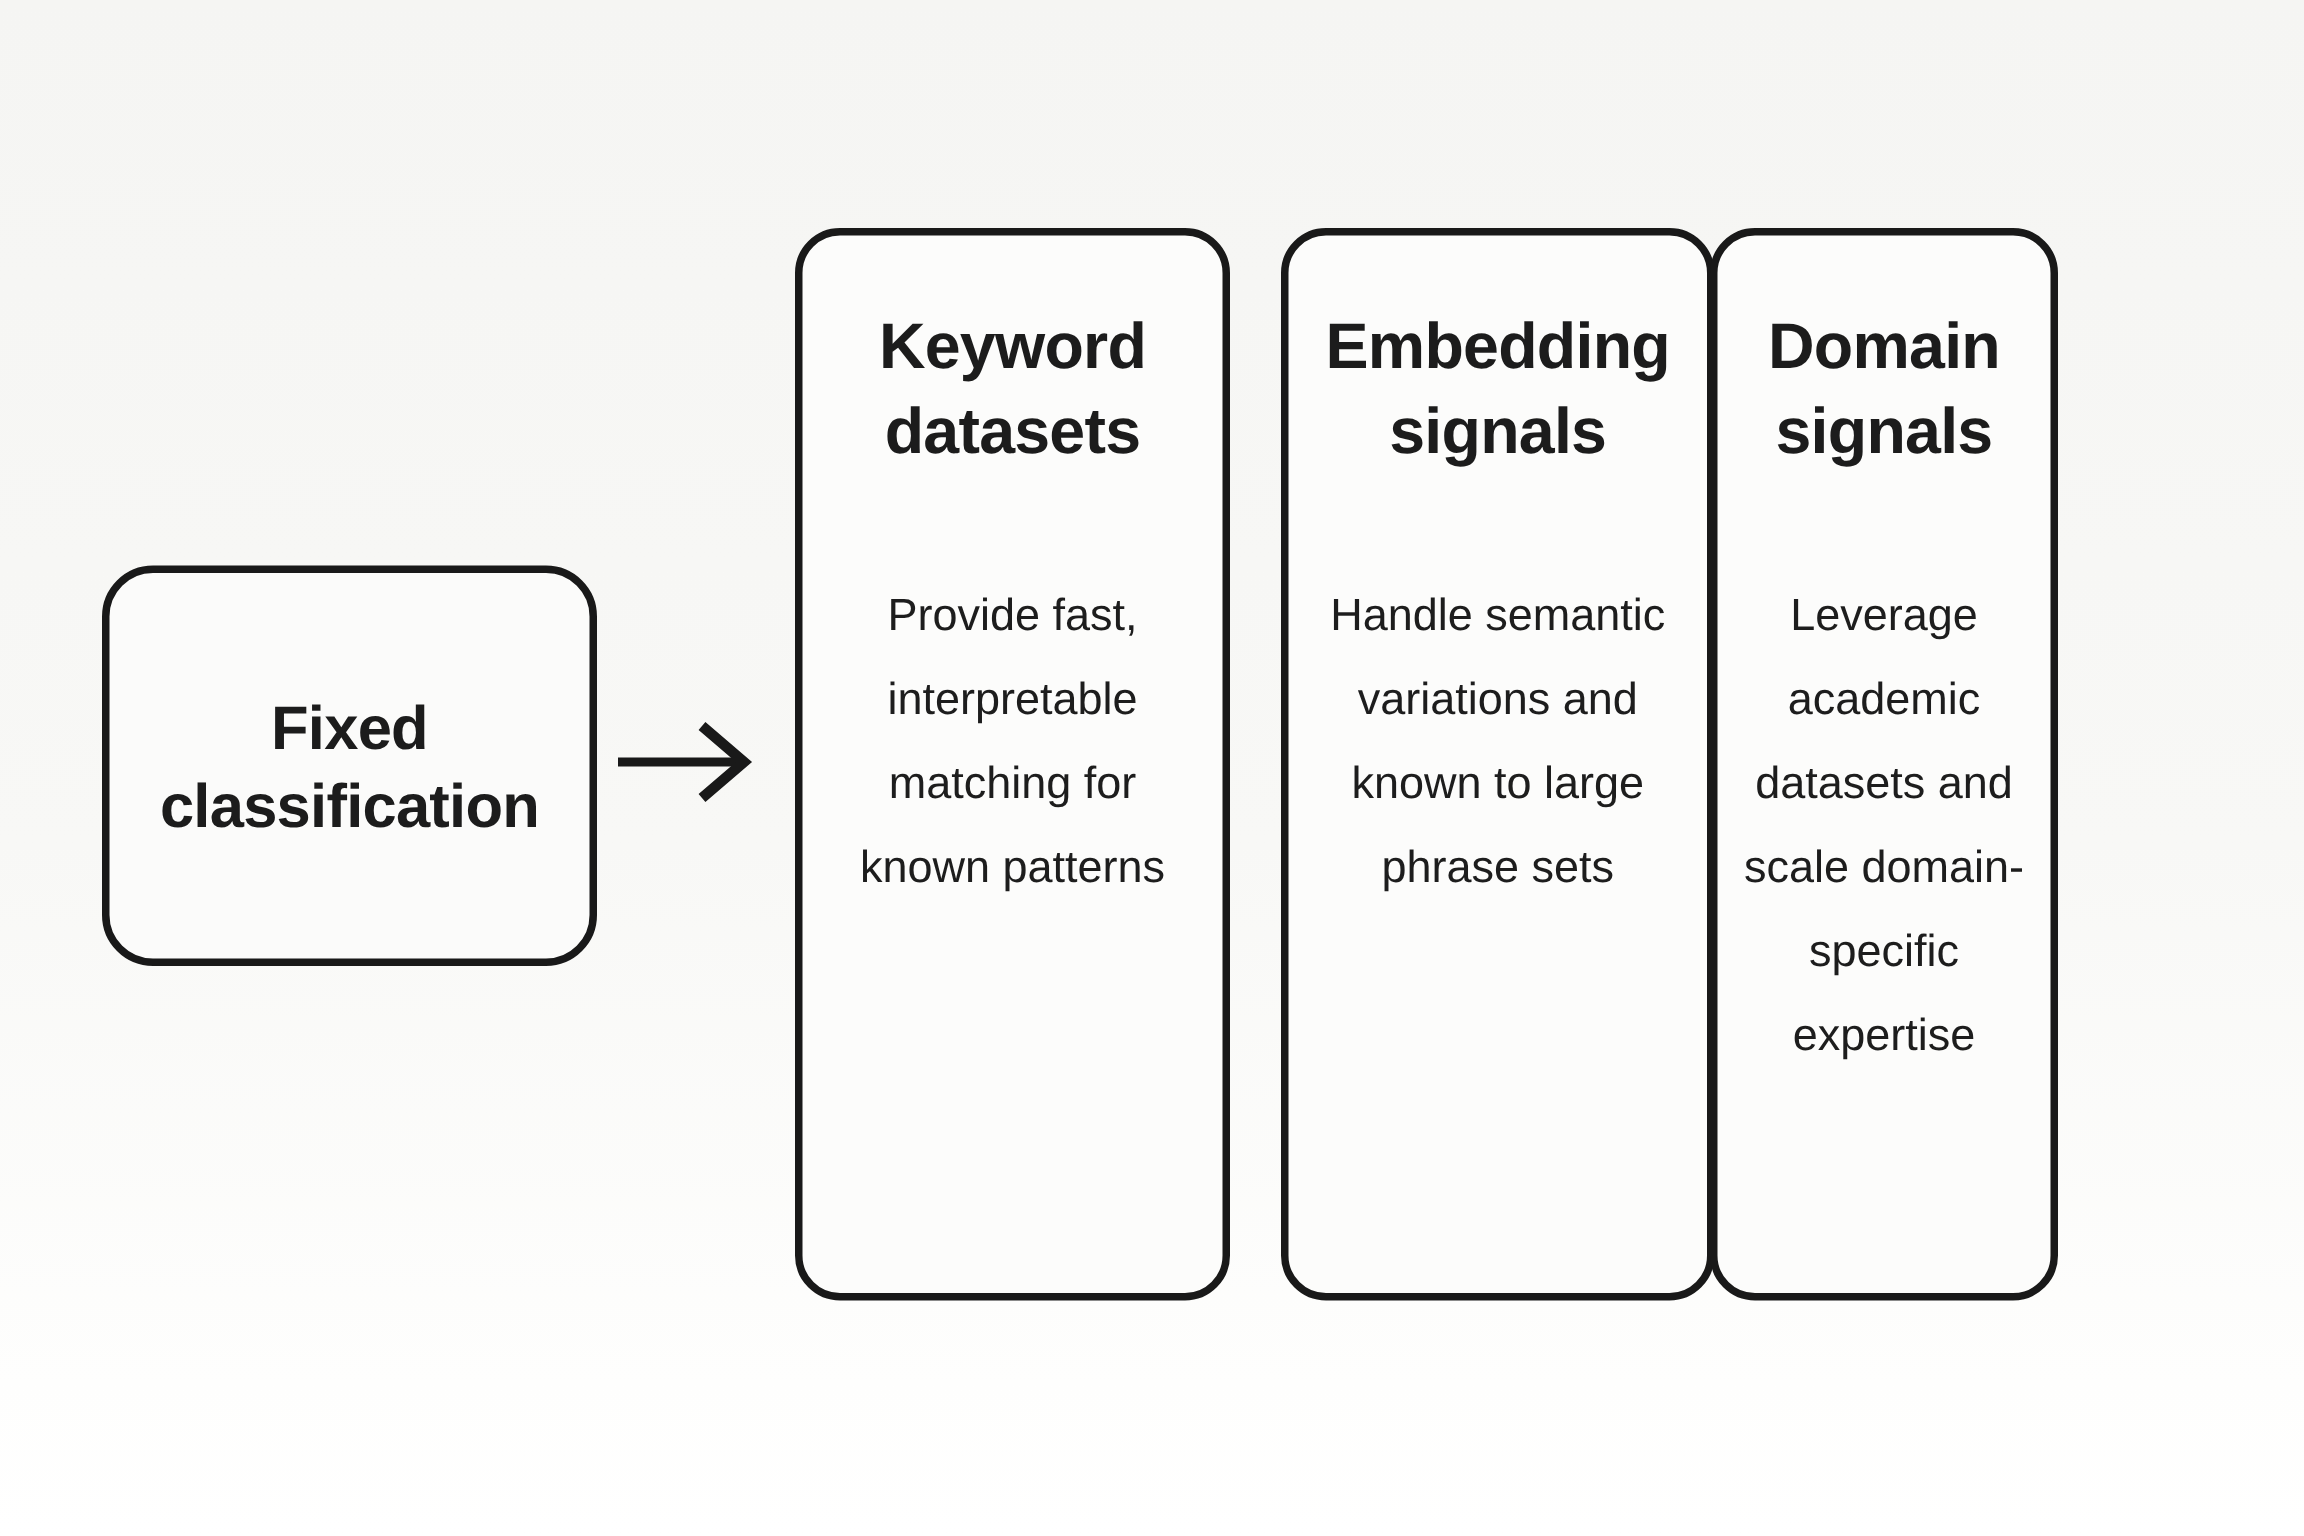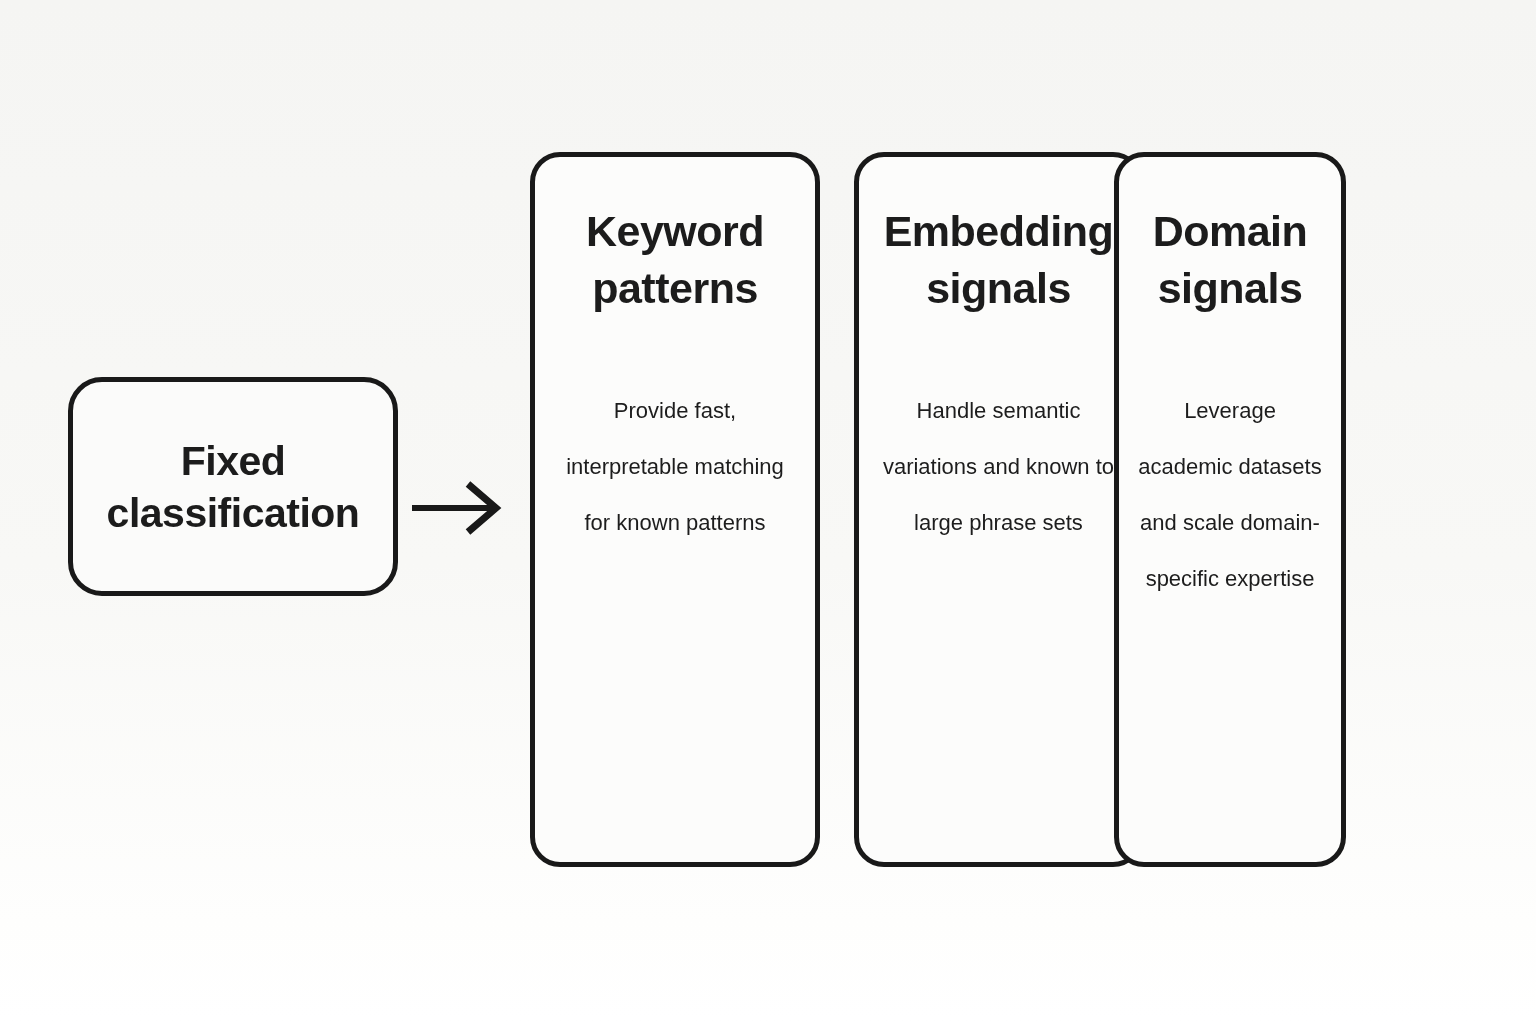--- a/index.html
+++ b/index.html
@@ -17,21 +17,21 @@
   }
   .diagram {
     position: absolute;
     inset: 0;
   }
   .source-box {
     position: absolute;
     left: 68px;
     top: 377px;
     width: 330px;
-    height: 219px;
+    height: 267px;
     box-sizing: border-box;
     border: 5px solid #191919;
     border-radius: 34px;
     background: #fbfbfa;
     display: flex;
     align-items: center;
     justify-content: center;
     text-align: center;
     padding: 0 8px;
   }
@@ -54,51 +54,51 @@
     height: 715px;
     box-sizing: border-box;
     border: 5px solid #191919;
     border-radius: 30px;
     background: #fcfcfb;
     padding: 46px 16px 0 16px;
     text-align: center;
   }
   .card-1 { left: 530px;  width: 290px; }
   .card-2 { left: 854px;  width: 289px; }
-  .card-3 { left: 1114px; width: 232px; }
+  .card-3 { left: 1140px; width: 232px; }
   .card-title {
     font-size: 43px;
     font-weight: 700;
     line-height: 57px;
     letter-spacing: -0.5px;
   }
   .card-body {
     margin-top: 66px;
-    font-size: 22px;
+    font-size: 30px;
     font-weight: 400;
     line-height: 56px;
     color: #1d1d1d;
   }
 </style>
 </head>
 <body>
 
 <div class="diagram">
 
   <div class="source-box">
     <div class="source-label">Fixed classification</div>
   </div>
 
   <svg class="flow-arrow" viewBox="0 0 100 60" fill="none" xmlns="http://www.w3.org/2000/svg">
     <line x1="4" y1="30" x2="86" y2="30" stroke="#191919" stroke-width="6"></line>
     <polyline points="60,6 88,30 60,54" stroke="#191919" stroke-width="7" fill="none" stroke-linejoin="miter"></polyline>
   </svg>
 
   <div class="card card-1">
-    <div class="card-title">Keyword patterns</div>
+    <div class="card-title">Keyword datasets</div>
     <div class="card-body">Provide fast, interpretable matching for known patterns</div>
   </div>
 
   <div class="card card-2">
     <div class="card-title">Embedding signals</div>
     <div class="card-body">Handle semantic variations and known to large phrase sets</div>
   </div>
 
   <div class="card card-3">
     <div class="card-title">Domain signals</div>

